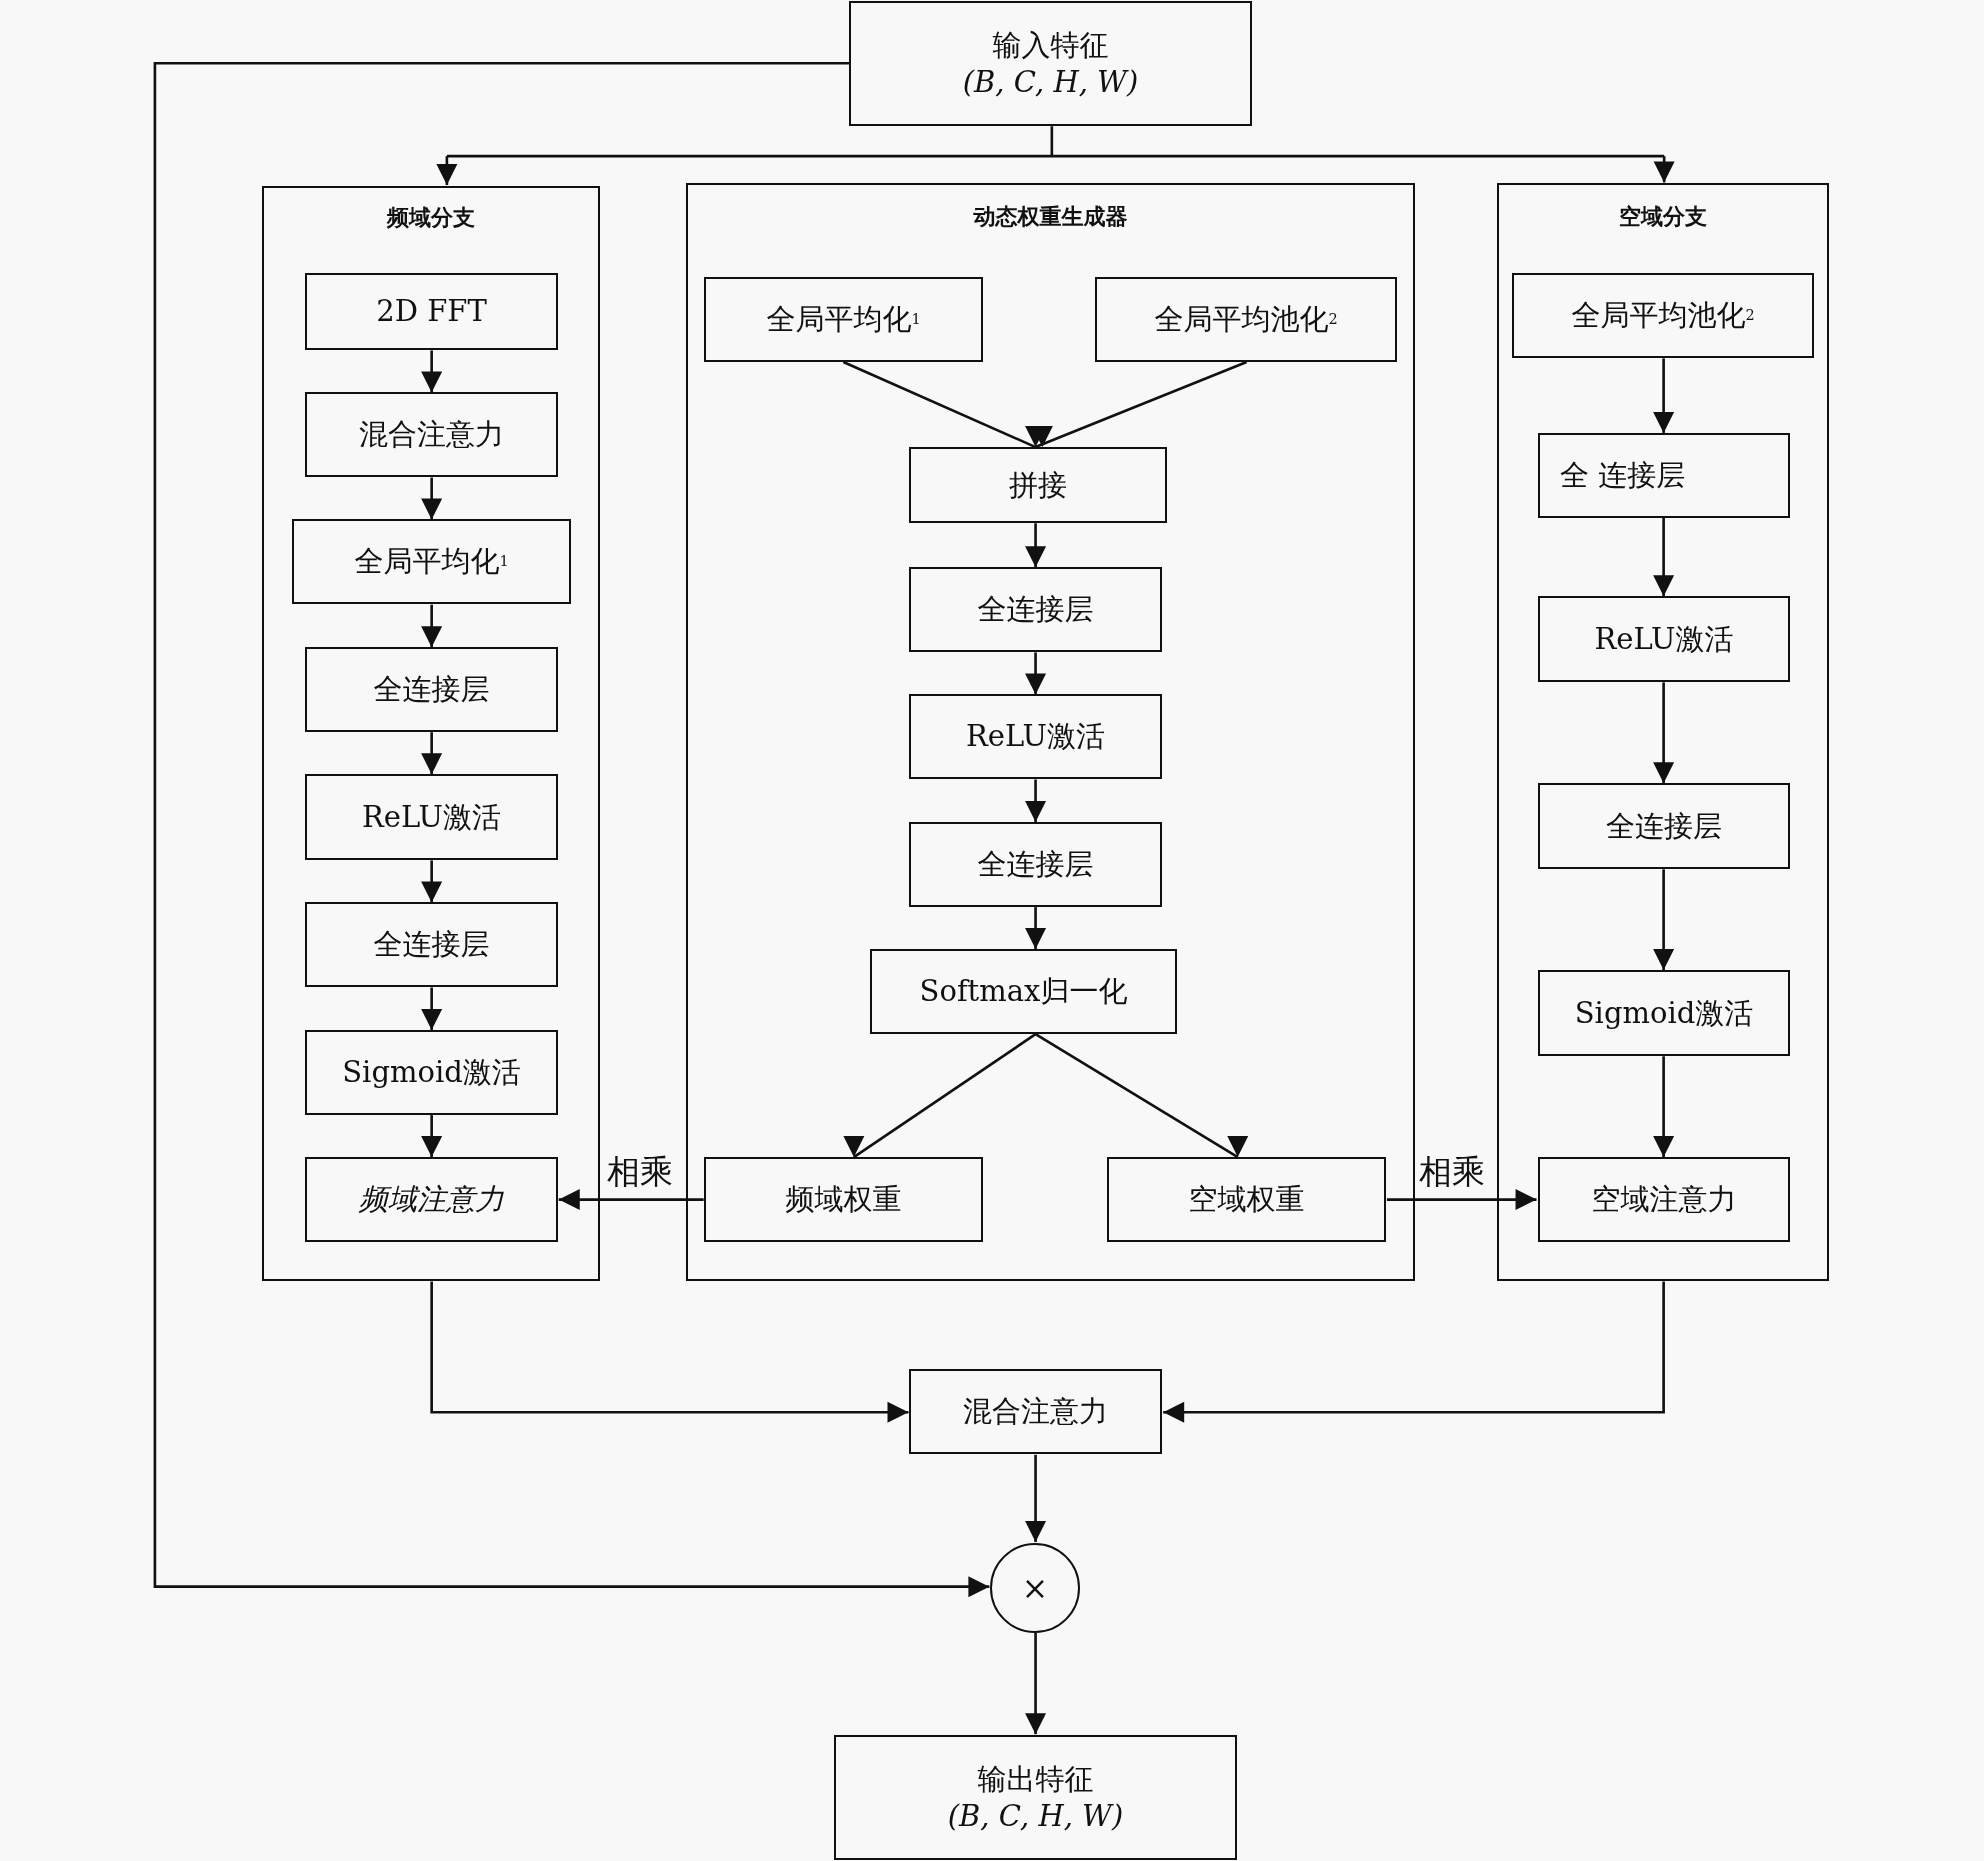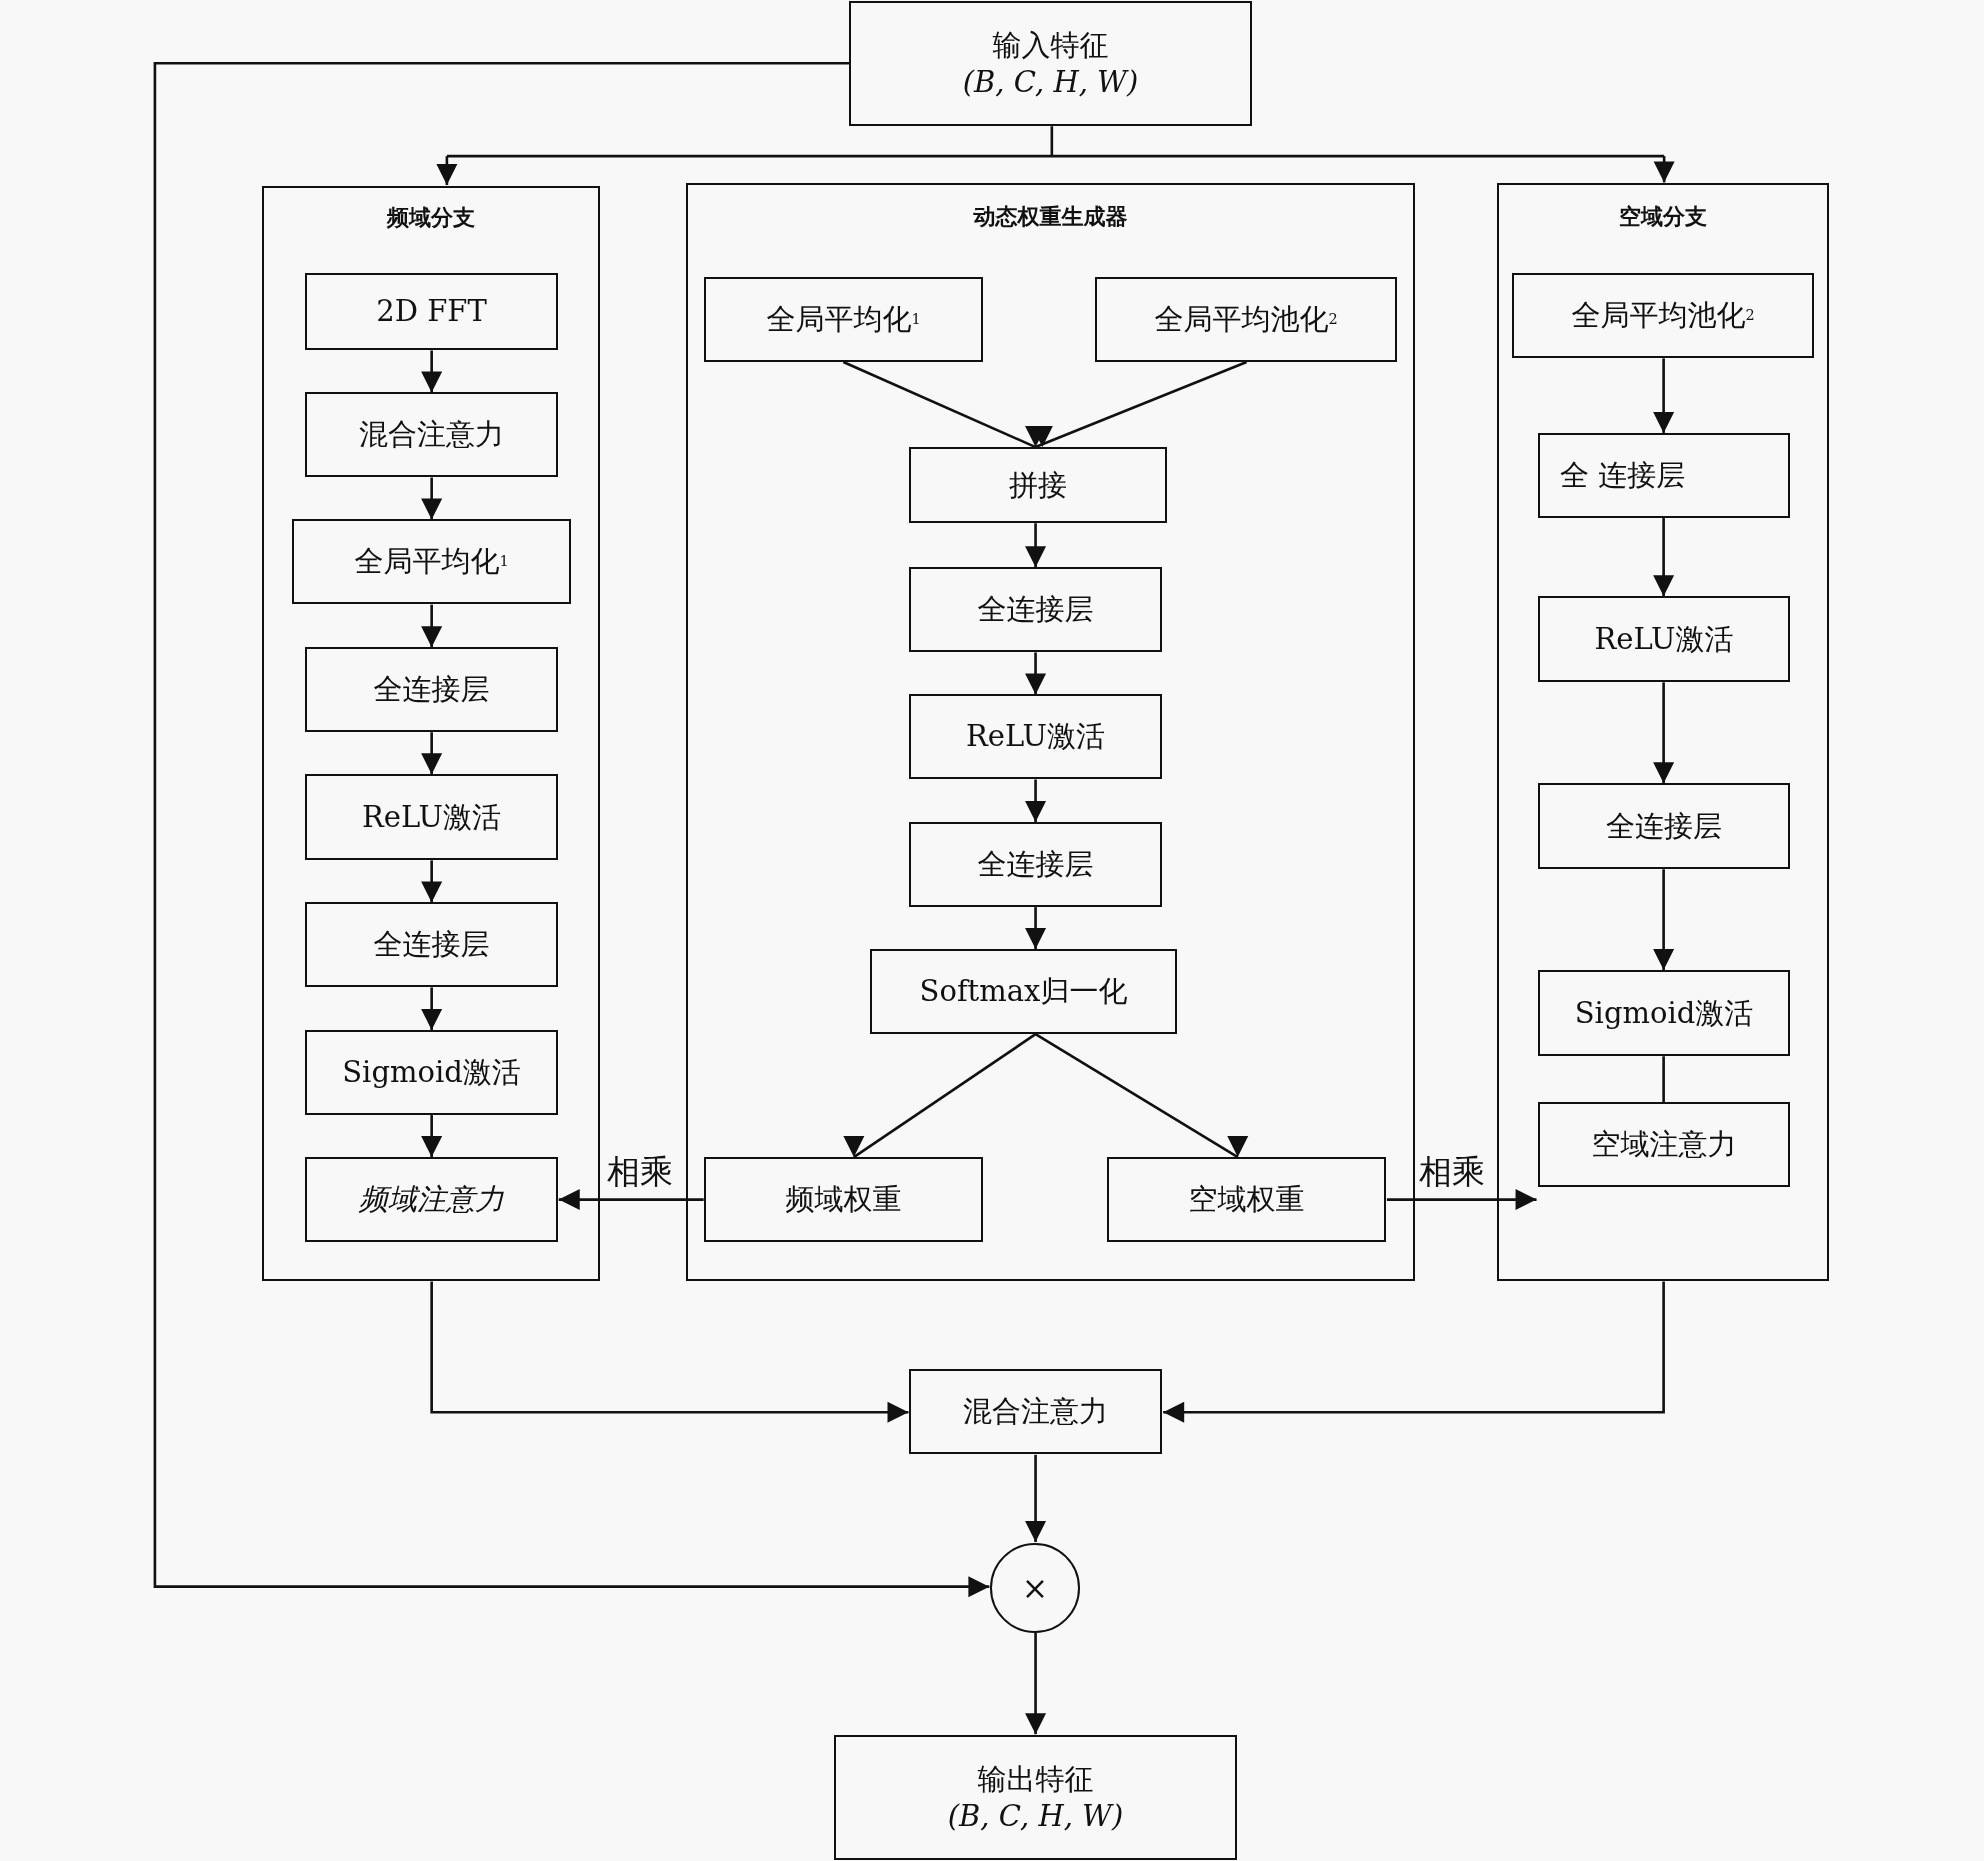--- a/index.html
+++ b/index.html
@@ -170,21 +170,21 @@
   </div>
 <div class="box" style="left:1538px;top:596px;width:252px;height:86px;">
     <span>ReLU激活</span>
   </div>
 <div class="box" style="left:1538px;top:783px;width:252px;height:86px;">
     <span>全连接层</span>
   </div>
 <div class="box" style="left:1538px;top:970px;width:252px;height:86px;">
     <span>Sigmoid激活</span>
   </div>
-<div class="box" style="left:1538px;top:1102px;width:252px;height:85px;">
+<div class="box" style="left:1538px;top:1157px;width:252px;height:85px;">
     <span>空域注意力</span>
   </div>
 
 <div class="lbl" style="left:607px;top:1150px;">相乘</div>
 <div class="lbl" style="left:1419px;top:1150px;">相乘</div>
 
 <div class="box" style="left:909px;top:1369px;width:253px;height:85px;">
     <span>混合注意力</span>
   </div>
 

